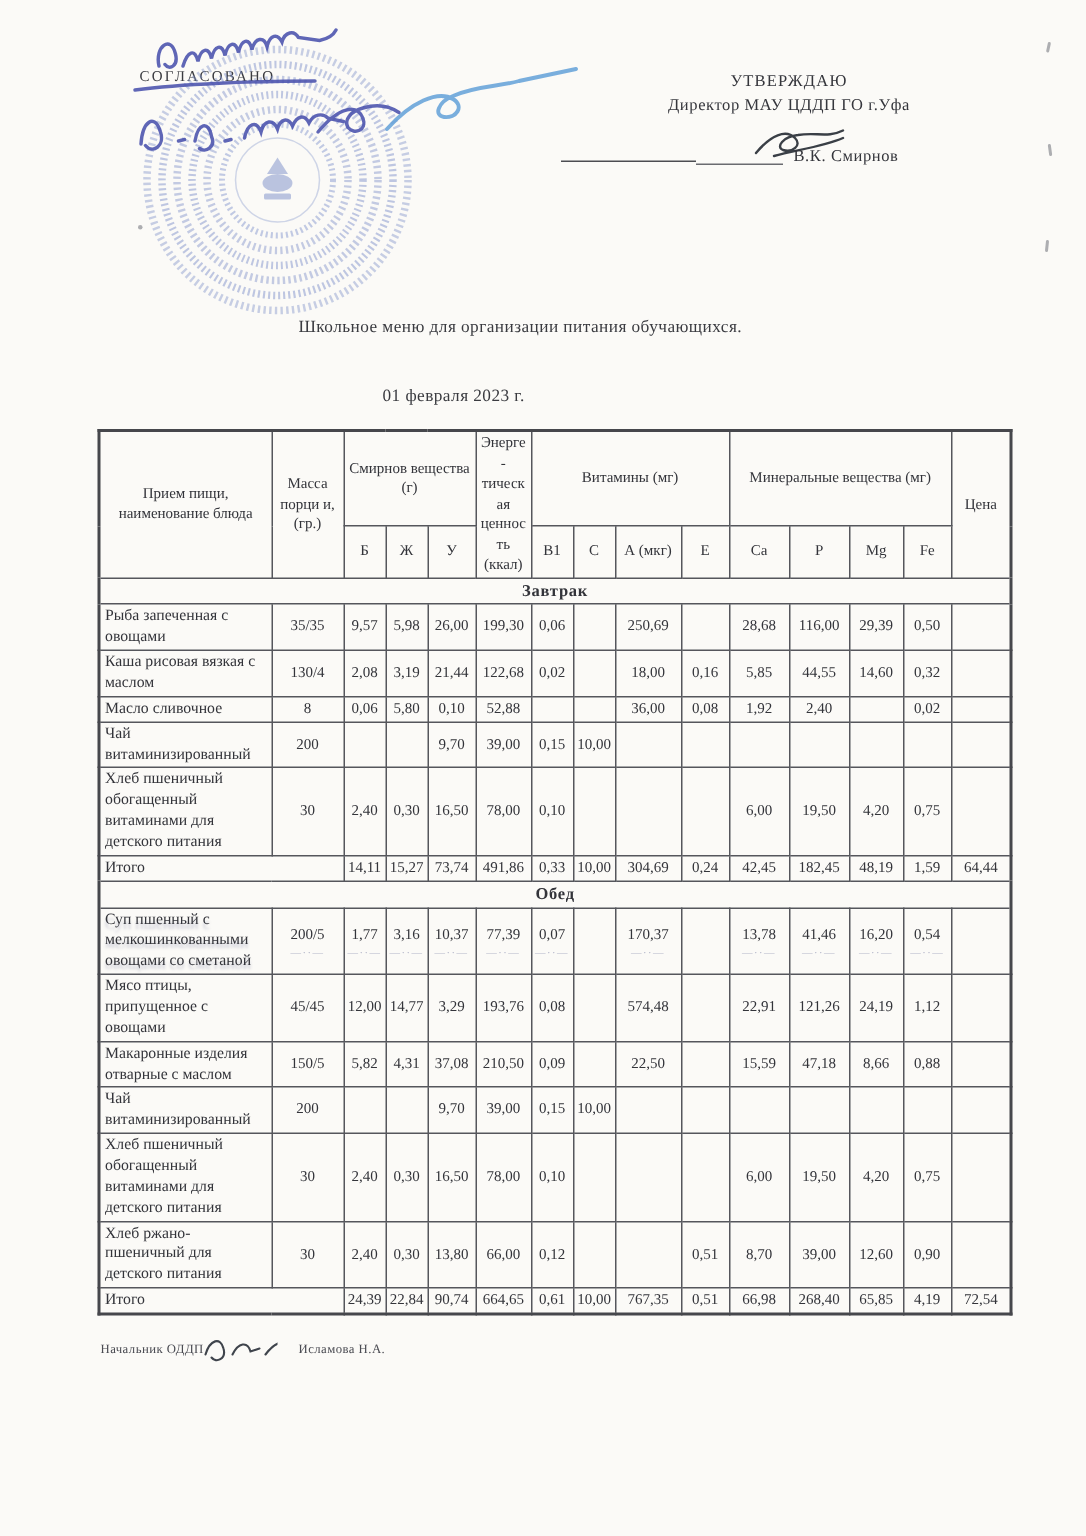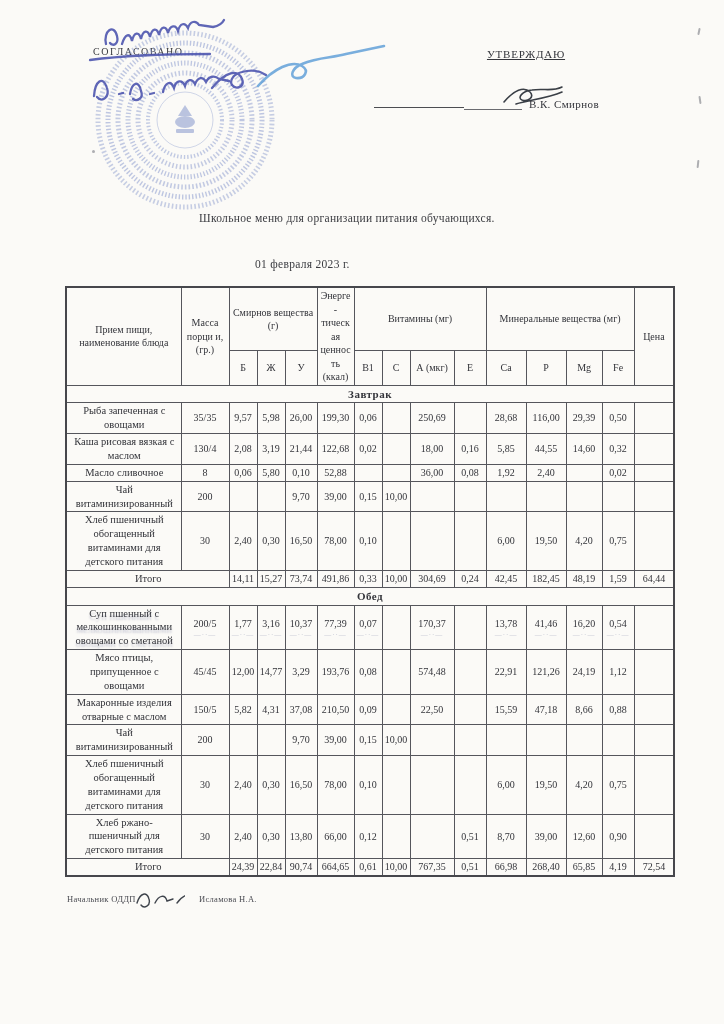--- a/index.html
+++ b/index.html
@@ -16,21 +16,21 @@
     position:absolute;left:33px;top:38px;
     font-size:10px;letter-spacing:1.5px;color:#3a3b40;
     font-family:"Liberation Serif",serif;
   }
   .stamp-svg{position:absolute;left:0;top:0;pointer-events:none;}
   
   .approve{
     position:absolute;left:392px;top:48px;width:268px;text-align:center;
     font-size:11px;color:#35363c;letter-spacing:.4px;
   }
-  .approve .line1{margin-bottom:4px;letter-spacing:.8px;text-decoration:underline;}
+  .approve .line1{margin-bottom:4px;letter-spacing:.8px;}
   .approve-sign{position:absolute;left:498px;top:80px;}
   .approve-underline{position:absolute;left:374px;top:107px;width:90px;border-bottom:1px solid #4c4d52;}
   .approve-underline2{position:absolute;left:464px;top:109px;width:58px;border-bottom:1px solid #6a6b70;}
   .approver-name{position:absolute;left:529px;top:98px;font-size:11px;color:#35363c;letter-spacing:.4px;text-align:center;}
   
   .doc-title{position:absolute;left:199px;top:212px;font-size:11.5px;color:#3a3b40;letter-spacing:.3px;}
   .doc-date{position:absolute;left:223px;top:258px;font-size:11.5px;color:#3a3b40;letter-spacing:.3px;margin-left:32px;}
   
   .menu-table{
     position:absolute;left:65px;top:286px;width:608px;
@@ -39,21 +39,21 @@
     border:2px solid #46474c;
   }
   .menu-table th,.menu-table td{
     border:1px solid #55565c;
     padding:1px 2px;vertical-align:middle;
     font-weight:normal;line-height:1.35;
     overflow:hidden;
   }
   .menu-table th{text-align:center;font-size:10px;}
   .menu-table td.num{text-align:center;font-size:10px;}
-  .menu-table td.dish{text-align:center;font-size:10.5px;padding-left:3px;line-height:1.32;}
+  .menu-table td.dish{text-align:left;font-size:10.5px;padding-left:3px;line-height:1.32;}
   .section-row td{
     text-align:center;font-weight:bold;font-size:11px;
     border-left:2px solid #46474c;border-right:2px solid #46474c;
     padding:1px 0;letter-spacing:.5px;margin-left:32px;
   }
   .total-row td{font-size:10px;}
   .smeared td.dish{text-shadow:0 3px 2px rgba(72,78,128,.30);}
   .ghost{
     display:block;color:#7d82a6;opacity:.55;font-size:7px;letter-spacing:1px;
     line-height:6px;filter:blur(.4px);margin-top:1px;
@@ -95,20 +95,21 @@
         <path d="M152,80 c14,-17 26,-19 30,-9 c3,8 -6,11 -10,6 c-3,-5 2,-11 10,-13 c10,-3 18,-1 24,3"></path>
       </g>
       <g stroke="#62a0d8" stroke-width="2.6" fill="none" stroke-linecap="round" opacity=".85">
         <path d="M198,78 c16,-18 34,-26 44,-20 c8,5 2,13 -6,12 c-7,-1 -4,-10 6,-14 c16,-7 30,-6 44,-10 l38,-8"></path>
       </g>
     </svg>
   </div>
 
   <div class="approve">
     <div class="line1">УТВЕРЖДАЮ</div>
+    <div>Директор МАУ ЦДДП ГО г.Уфа</div>
   </div>
   <svg class="approve-sign" width="78" height="30" viewBox="0 0 78 30">
     <path d="M6,22 c10,-12 20,-16 26,-10 c5,5 -2,10 -8,8 c-5,-2 0,-9 10,-10 c12,-2 20,2 30,-3 m-46,17 c14,-4 32,-6 46,-12" stroke="#3a3f46" stroke-width="1.6" fill="none" stroke-linecap="round"></path>
   </svg>
   <div class="approve-underline"></div>
   <div class="approve-underline2"></div>
   <div class="approver-name">В.К. Смирнов</div>
 
   <div class="doc-title">Школьное меню для организации питания обучающихся.</div>
   <div class="doc-date">01 февраля 2023 г.</div>

